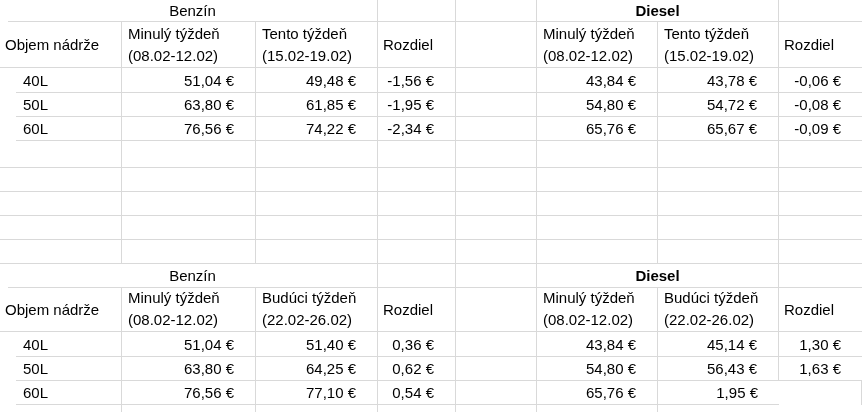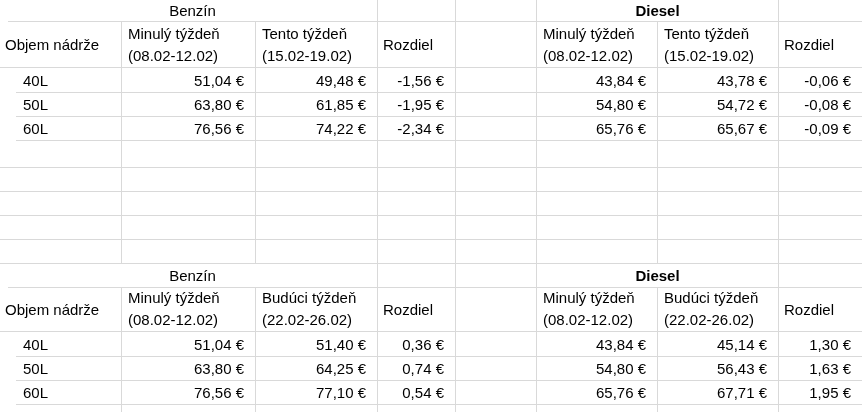--- a/index.html
+++ b/index.html
@@ -17,21 +17,21 @@
   }
   .c { box-sizing:border-box; border-right:1px solid #d9d9d9; border-bottom:1px solid #d9d9d9; min-width:0; overflow:hidden; }
   .nr { border-right:none; }
   .nb { border-bottom:none; }
   .s3 { grid-column:span 3;margin-left:8px; }
   .s2 { grid-column:span 2;font-weight:bold; }
   .title { display:flex; align-items:center; justify-content:center; }
   .hdr { display:flex; flex-direction:column; justify-content:flex-end; padding-left:6px; line-height:22px; white-space:nowrap; }
   .vc { display:flex; align-items:center; padding-left:5px; white-space:nowrap; }
   .lbl { display:flex; align-items:center; padding-left:7px; white-space:nowrap;margin-left:16px; }
-  .num { display:flex; align-items:center; justify-content:flex-end; padding-right:11px; white-space:nowrap; }
+  .num { display:flex; align-items:center; justify-content:flex-end; padding-right:21px; white-space:nowrap; }
 </style>
 </head>
 <body>
 
 <div class="sheet">
 
   <div class="c s3 title">Benzín</div>
   <div class="c"></div>
   <div class="c"></div>
   <div class="c s2 title">Diesel</div>
@@ -158,33 +158,32 @@
   <div class="c num">51,40 €</div>
   <div class="c num">0,36 €</div>
   <div class="c"></div>
   <div class="c num">43,84 €</div>
   <div class="c num">45,14 €</div>
   <div class="c num nr">1,30 €</div>
 
   <div class="c lbl">50L</div>
   <div class="c num">63,80 €</div>
   <div class="c num">64,25 €</div>
-  <div class="c num">0,74 €</div>
+  <div class="c num">0,62 €</div>
   <div class="c"></div>
   <div class="c num">54,80 €</div>
   <div class="c num">56,43 €</div>
   <div class="c num nr">1,63 €</div>
 
   <div class="c lbl">60L</div>
   <div class="c num">76,56 €</div>
   <div class="c num">77,10 €</div>
   <div class="c num">0,54 €</div>
   <div class="c"></div>
   <div class="c num">65,76 €</div>
-  <div class="c num">67,71 €</div>
   <div class="c num nr">1,95 €</div>
 
   <div class="c nb"></div>
     <div class="c nb"></div>
     <div class="c nb"></div>
     <div class="c nb"></div>
     <div class="c nb"></div>
     <div class="c nb"></div>
     <div class="c nb"></div>
     <div class="c nr nb"></div>

